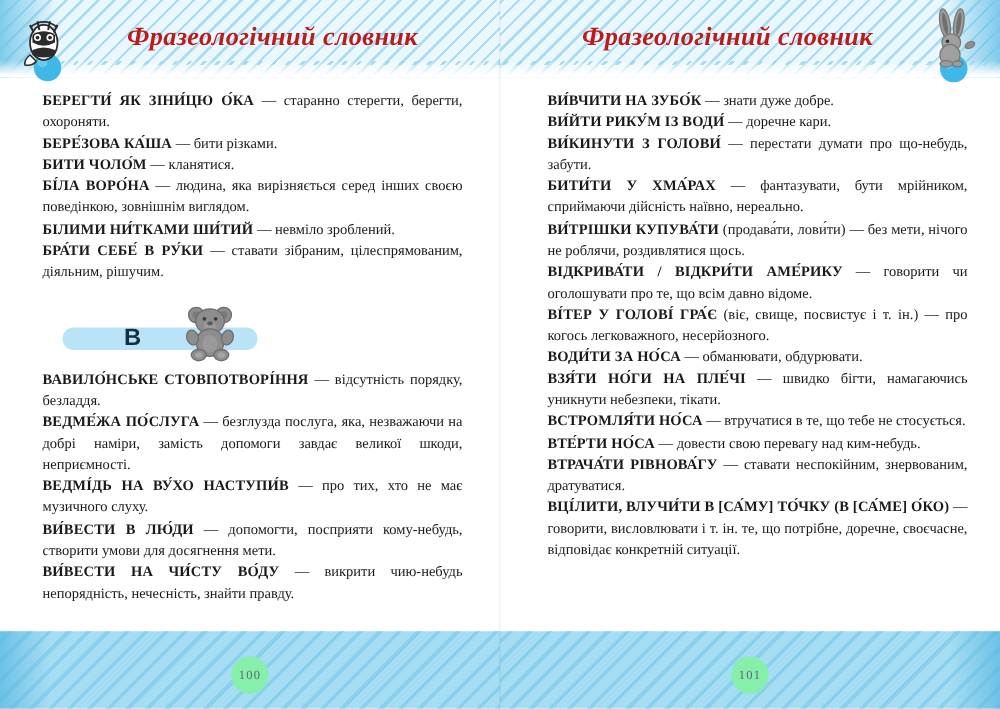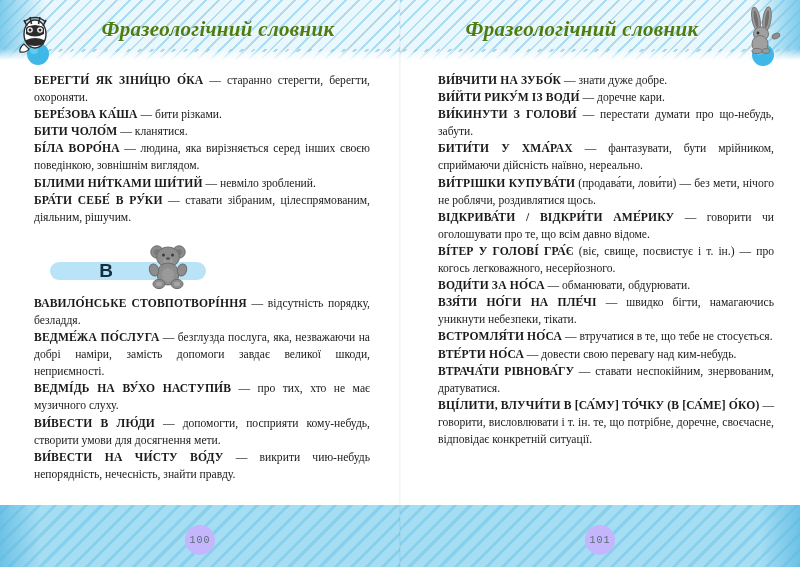--- a/index.html
+++ b/index.html
@@ -53,21 +53,21 @@
   .bottom-edge{position:absolute;bottom:0;height:62px;width:40px;
     background:linear-gradient(90deg, rgba(86,182,225,.7), rgba(86,182,225,0));}
   .page-left .bottom-edge{left:0;}
   .page-right .bottom-edge{right:0;transform:scaleX(-1);}
 
   
   .header-title{
     position:absolute;top:17px;left:0;right:0;text-align:center;
     font-family:"Liberation Serif", serif;
     font-style:italic;font-weight:700;font-size:21px;
-    color:#4d7c0f;
+    color:#b91c1c;
     letter-spacing:.3px;
     text-shadow:0 1px 0 rgba(255,255,255,.9);
   }
   .page-left .header-title{padding-left:36px;}
   .page-right .header-title{padding-right:36px;}
 
   
   .mascot{position:absolute;top:6px;width:56px;height:60px;}
   .page-left .mascot{left:8px;}
   .page-right .mascot{right:8px;}
@@ -108,23 +108,23 @@
   }
   .divider .bear{position:absolute;left:112px;top:6px;width:46px;height:48px;}
 
   
   .folio{
     position:absolute;bottom:12px;left:0;right:0;
     display:flex;justify-content:center;align-items:center;
   }
   .folio .disc{
     width:30px;height:30px;border-radius:50%;
-    background:#c4b5fd;
+    background:#86efac;
     display:flex;align-items:center;justify-content:center;
-    font-family:Liberation Mono, monospace;
+    font-family:Liberation Serif, serif;
     font-size:10px;color:#5b6a72;letter-spacing:1px;
   }
   .gutter{position:absolute;left:399px;top:0;width:2px;height:567px;
     background:linear-gradient(90deg, rgba(0,0,0,.05), rgba(0,0,0,.02));}
 </style>
 </head>
 <body>
 
 <div class="spread">
 

